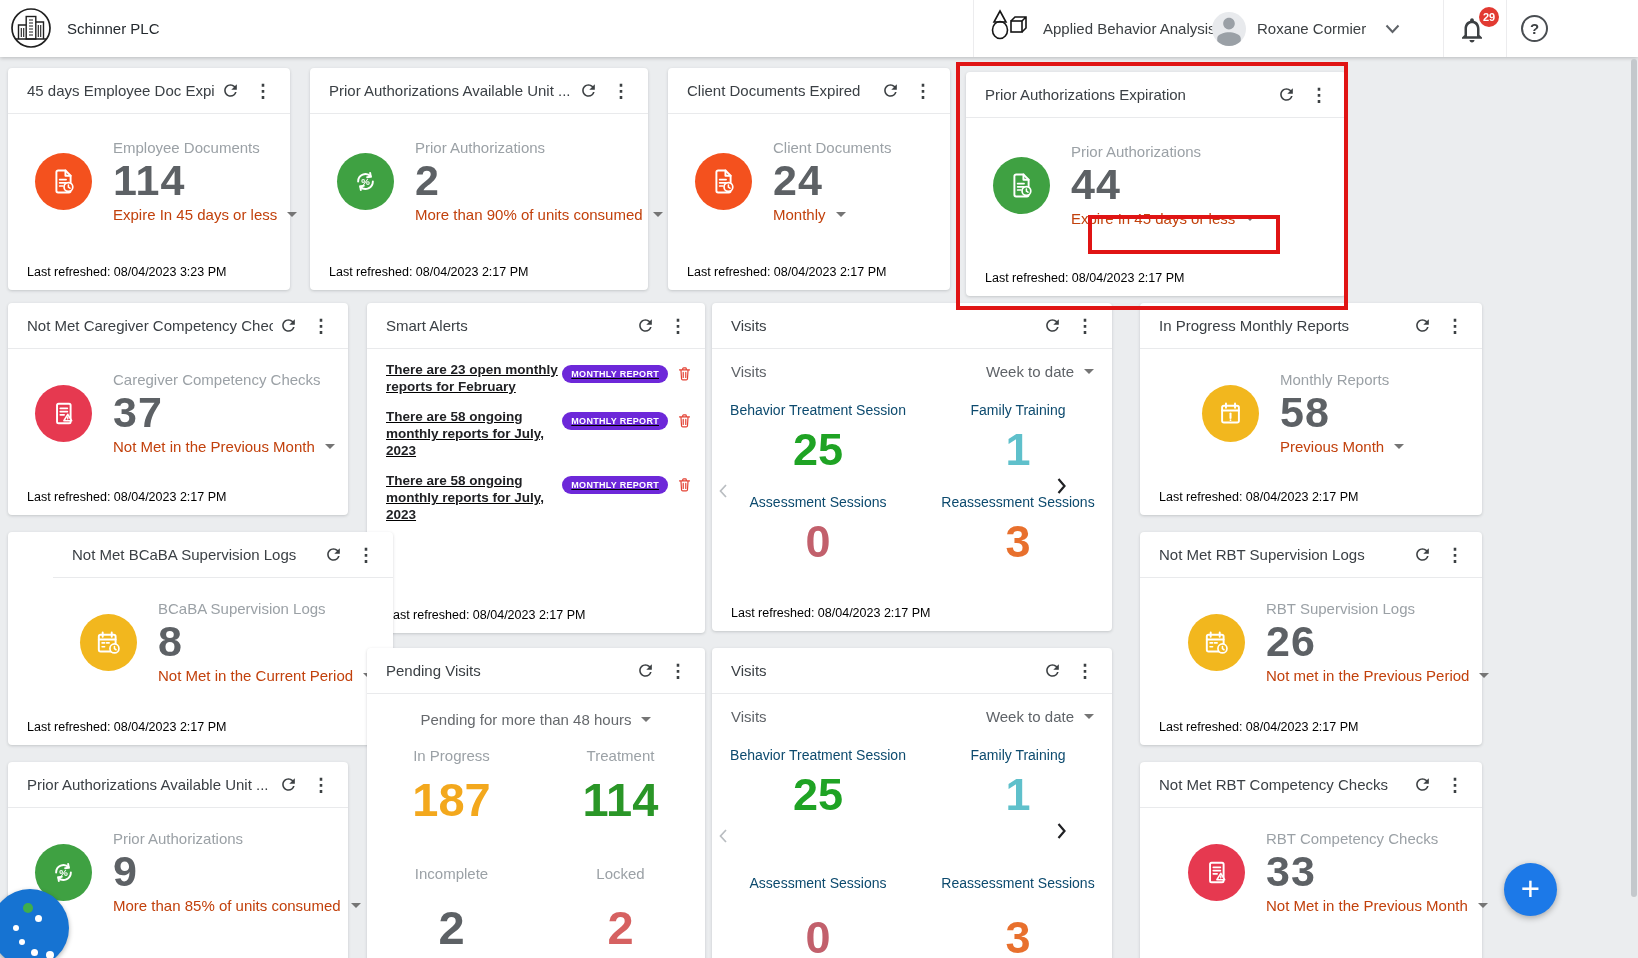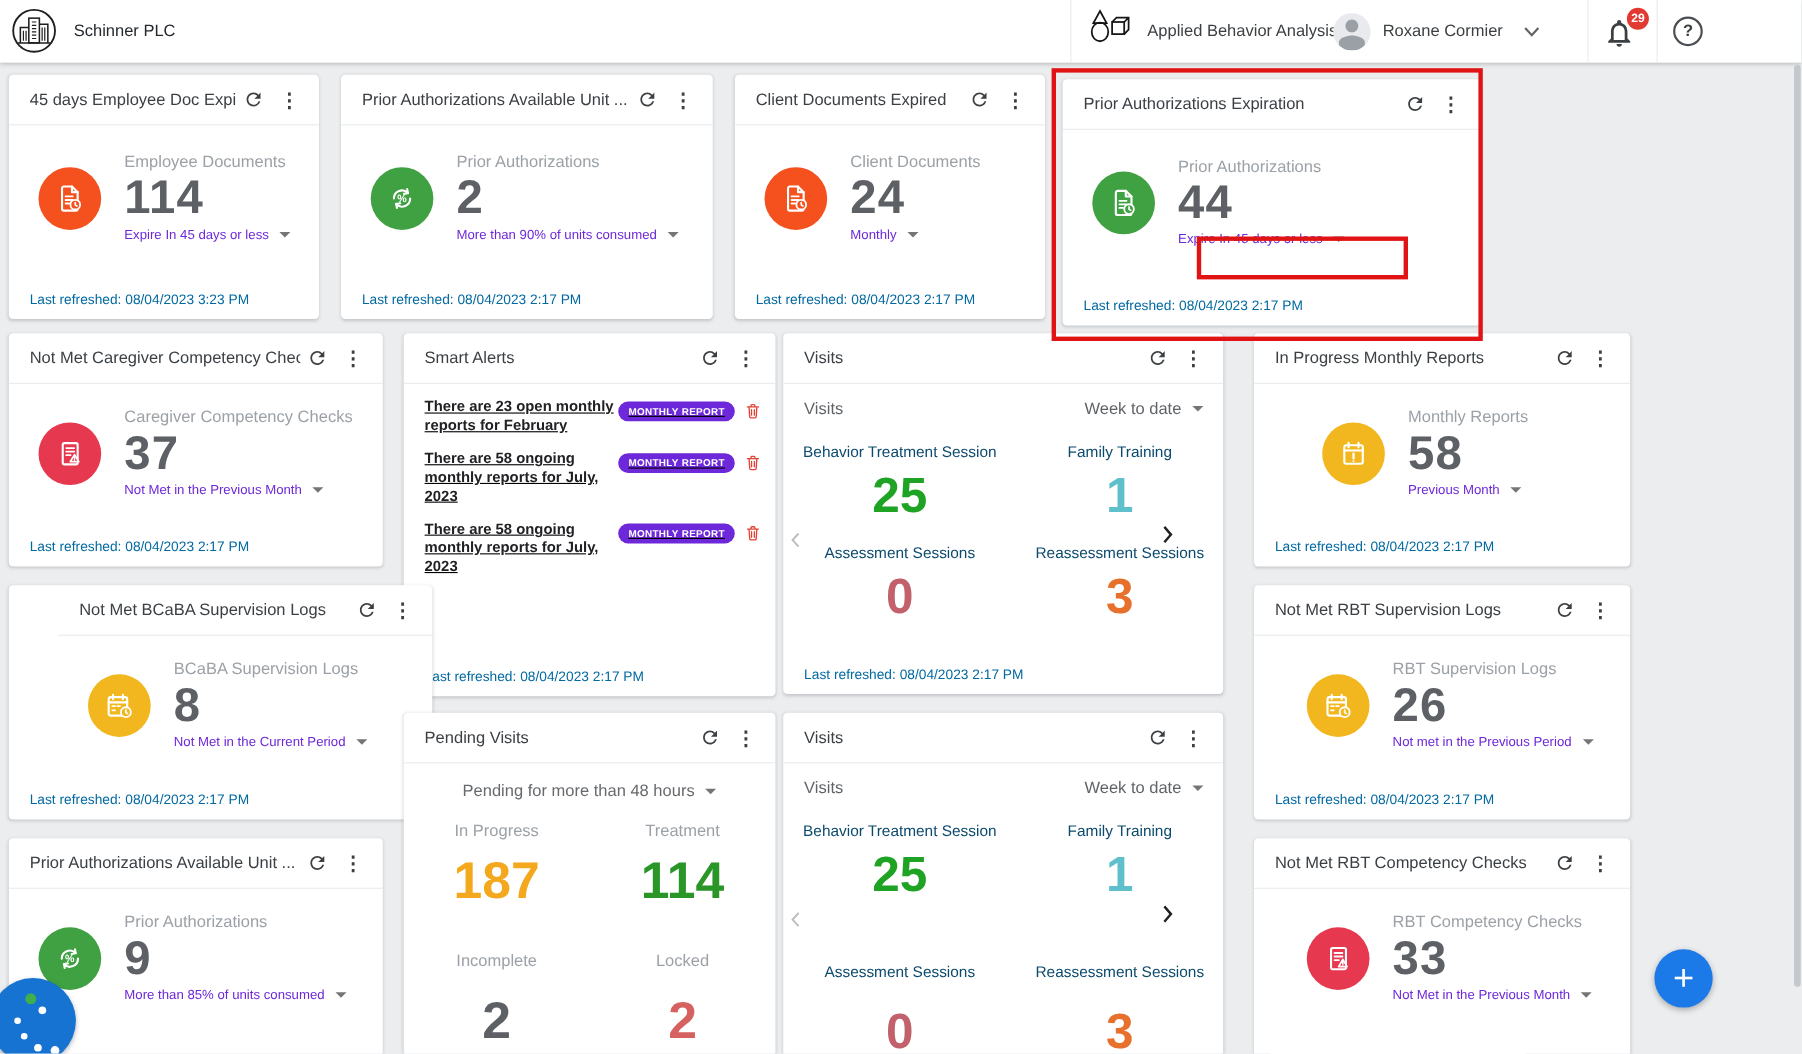--- a/index.html
+++ b/index.html
@@ -29,23 +29,23 @@
   .card-head{height:45px;display:flex;align-items:center;padding:0 10px 0 19px;}
   .card-title{flex:1;font-size:15px;color:#3b4045;white-space:nowrap;overflow:hidden;}
   .icon-btn{background:none;border:0;padding:3px 6px;cursor:pointer;display:flex;align-items:center;}
   .kebab{font-size:18px;color:#3c4043;font-weight:bold;line-height:1;padding:3px 8px;}
   .card-sep{height:1px;background:#e9eaec;}
   .card-body{display:flex;align-items:center;gap:21px;padding:25px 12px 0 27px;}
   .badge-circle{width:57px;height:57px;border-radius:50%;background:var(--bc);flex:0 0 auto;
                 display:flex;align-items:center;justify-content:center;}
   .metric-label{font-size:15px;color:#9ba1a6;margin-bottom:1px;}
   .metric-value{font-size:43px;font-weight:bold;color:#5d6165;line-height:1.08;letter-spacing:1px;}
-  .filter-dd{display:inline-flex;align-items:center;font-size:12px;color:#6d28d9;margin-top:3px;cursor:pointer;white-space:nowrap;}
+  .filter-dd{display:inline-flex;align-items:center;font-size:15px;color:#c2410c;margin-top:3px;cursor:pointer;white-space:nowrap;}
   .caret{width:0;height:0;border-left:5px solid transparent;border-right:5px solid transparent;border-top:5.5px solid #757575;margin-left:10px;display:inline-block;}
-  .card-foot{position:absolute;left:19px;bottom:11px;font-size:12.5px;color:#0369a1;white-space:nowrap;}
+  .card-foot{position:absolute;left:19px;bottom:11px;font-size:12.5px;color:#000000;white-space:nowrap;}
 
   
   .alerts-list{padding:12px 12px 0 19px;text-decoration:underline;}
   .alert-row{display:flex;align-items:flex-start;margin-bottom:13px;}
   .alert-text{width:196px;font-size:13.5px;font-weight:bold;color:#202124;line-height:17px;}
   .alert-right{margin-left:auto;display:flex;align-items:center;gap:8px;padding-top:3px;}
   .alert-badge{background:#6d28d9;color:#fff;font-size:9px;font-weight:bold;letter-spacing:.3px;
                border-radius:9px;padding:4px 9px;white-space:nowrap;}
   .trash{background:none;border:0;padding:0;cursor:pointer;display:flex;}
 

